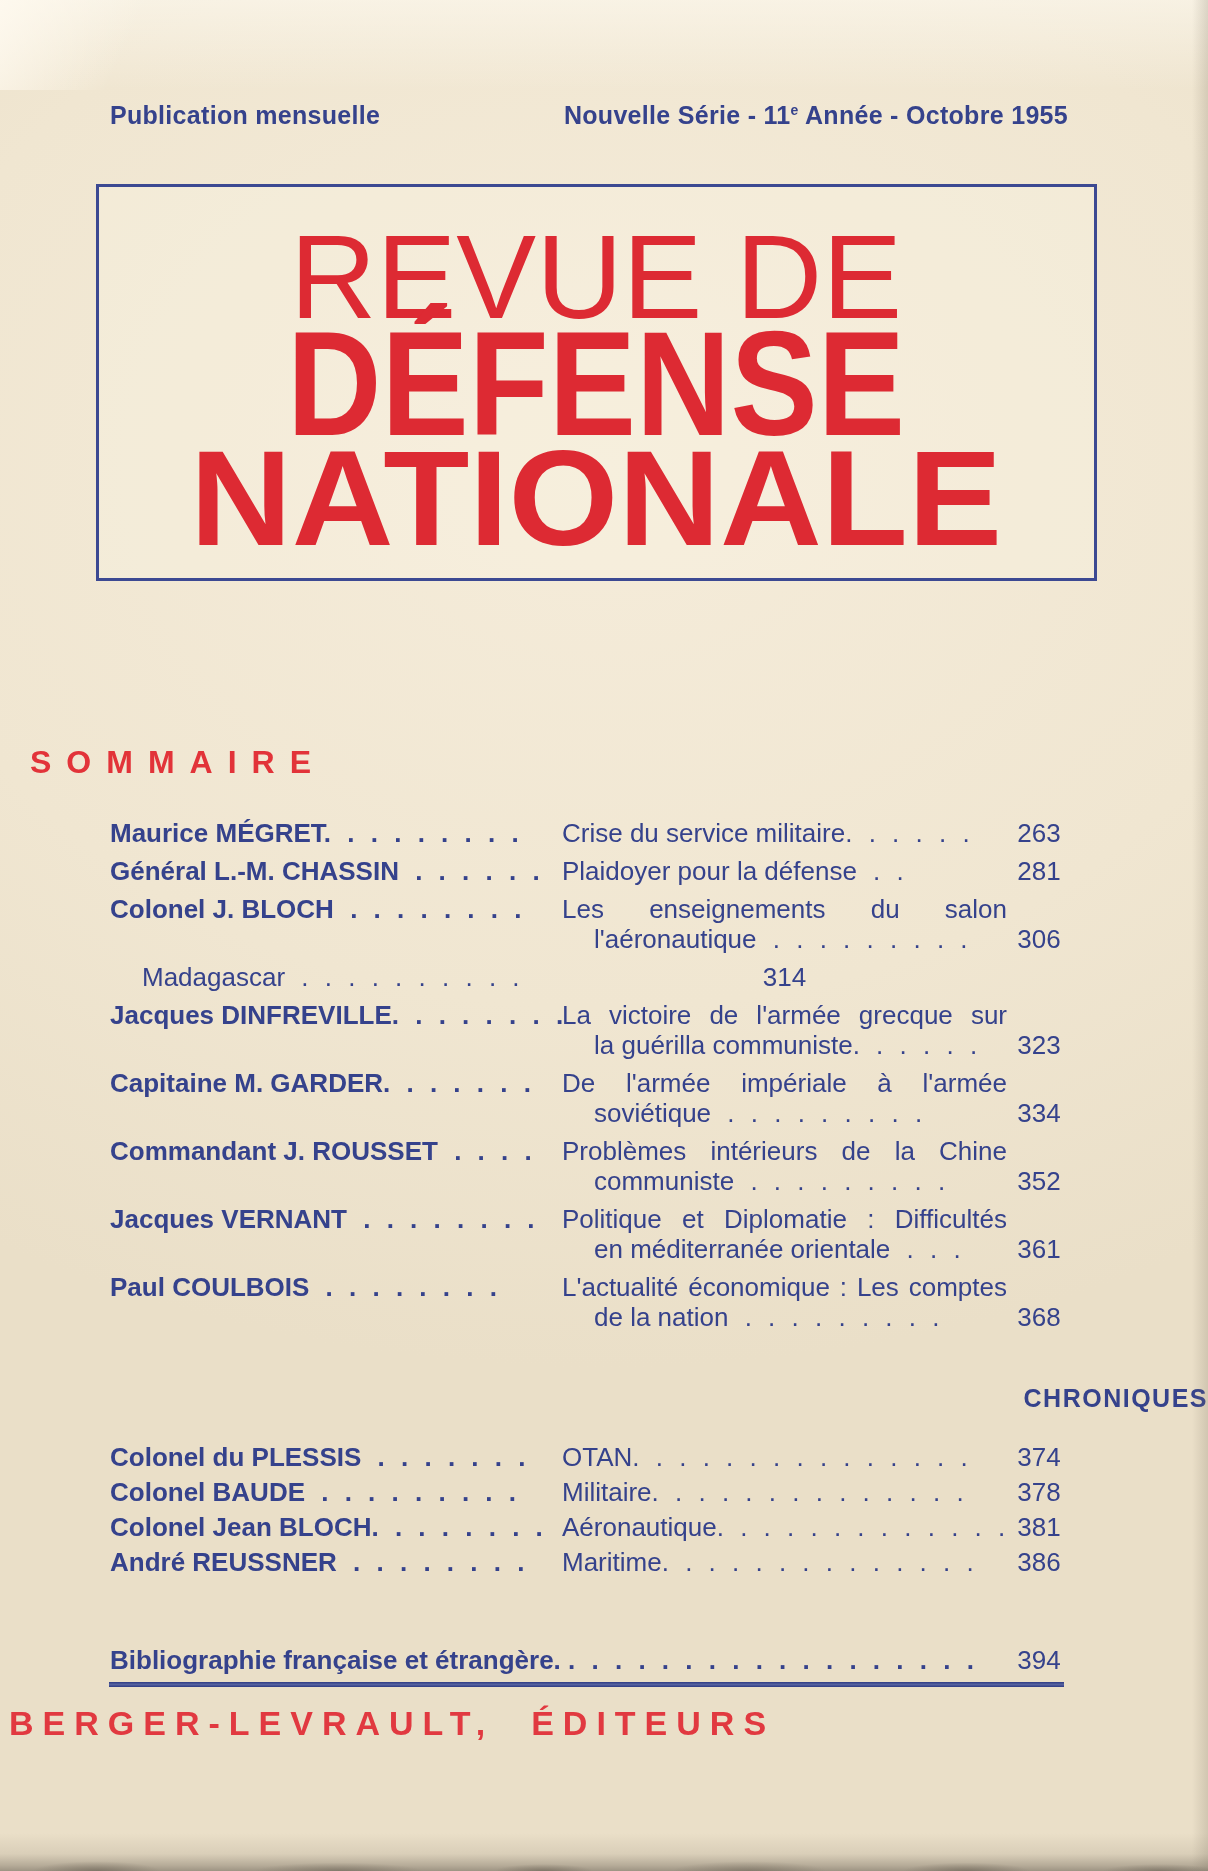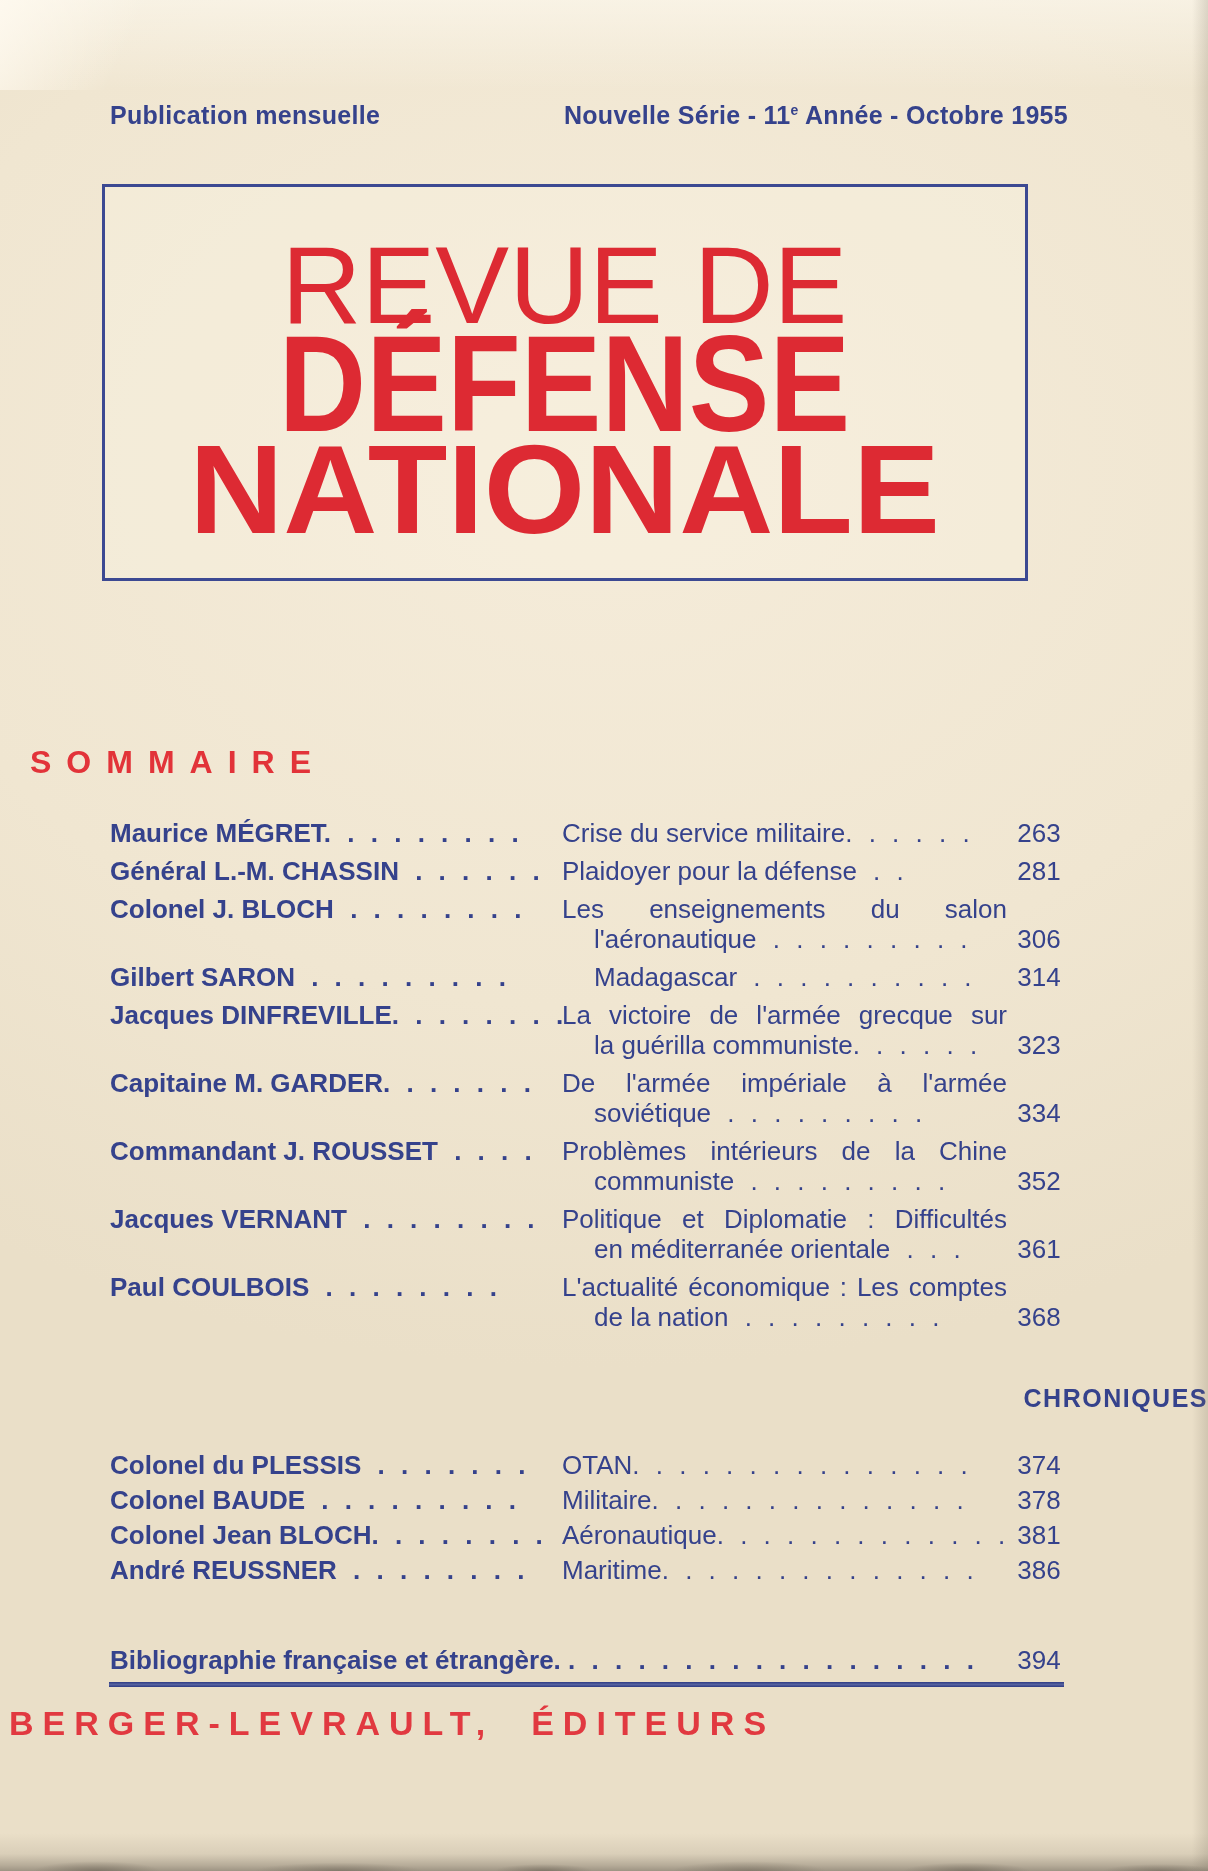--- a/index.html
+++ b/index.html
@@ -24,30 +24,30 @@
     radial-gradient(70px 10px at 45% 100%, rgba(96,88,76,.5), transparent 70%),
     radial-gradient(110px 14px at 62% 100%, rgba(96,88,76,.42), transparent 70%),
     radial-gradient(90px 12px at 80% 100%, rgba(96,88,76,.5), transparent 70%),
     radial-gradient(80px 10px at 96% 100%, rgba(96,88,76,.45), transparent 70%);}
 
   .header{position:absolute;top:101px;left:110px;right:140px;
     display:flex;justify-content:space-between;
     font-size:25px;font-weight:bold;letter-spacing:.3px;white-space:nowrap;}
   .header .sup{font-size:14px;vertical-align:9px;}
 
-  .masthead-box{position:absolute;left:102px;top:184px;width:926px;height:397px;
+  .masthead-box{position:absolute;left:96px;top:184px;width:1001px;height:397px;
     border:3px solid #3c4992;box-sizing:border-box;background:rgba(252,246,231,.25);}
   .masthead-box svg{position:absolute;left:0;top:0;width:100%;height:100%;}
 
   .sommaire-heading{position:absolute;top:744px;left:15px;width:100%;text-align:left;
     color:#e23339;font-size:32px;font-weight:bold;letter-spacing:15px;text-indent:15px;}
 
   .toc{position:absolute;left:110px;width:961px;font-size:26px;line-height:30px;}
   #toc-main{top:818px;}
-  #toc-chron{top:1442px;margin-top:8px;}
+  #toc-chron{top:1442px;}
   .entry{display:grid;grid-template-columns:452px 1fr 64px;margin-bottom:8px;}
   #toc-chron .entry{margin-bottom:5px;}
   .author{font-weight:bold;white-space:nowrap;overflow:hidden;padding-right:10px;}
   .dots{word-spacing:9px;}
   .title .tl{white-space:nowrap;overflow:hidden;}
   .title .tl.just{white-space:normal;text-align:justify;text-align-last:justify;}
   .title .tl.cont{padding-left:32px;}
   .pagecol{text-align:center;align-self:end;}
 
   .chroniques-heading{position:absolute;top:1384px;left:0;width:100%;text-align:right;
@@ -104,21 +104,20 @@
       </div>
       <div class="entry">
         <div class="author"><span>Colonel J. BLOCH</span><span class="dots"> . . . . . . . .</span></div>
         <div class="title">
           <div class="tl just"><span>Les enseignements du salon</span></div>
           <div class="tl cont"><span>l'aéronautique</span><span class="dots"> . . . . . . . . .</span></div>
         </div>
         <div class="pagecol">306</div>
       </div>
       <div class="entry">
-        <div class="author"><span>Gilbert SARON</span><span class="dots"> . . . . . . . . .</span></div>
         <div class="title">
           <div class="tl cont"><span>Madagascar</span><span class="dots"> . . . . . . . . . .</span></div>
         </div>
         <div class="pagecol">314</div>
       </div>
       <div class="entry">
         <div class="author"><span>Jacques DINFREVILLE.</span><span class="dots"> . . . . . . .</span></div>
         <div class="title">
           <div class="tl just"><span>La victoire de l'armée grecque sur</span></div>
           <div class="tl cont"><span>la guérilla communiste.</span><span class="dots"> . . . . .</span></div>

